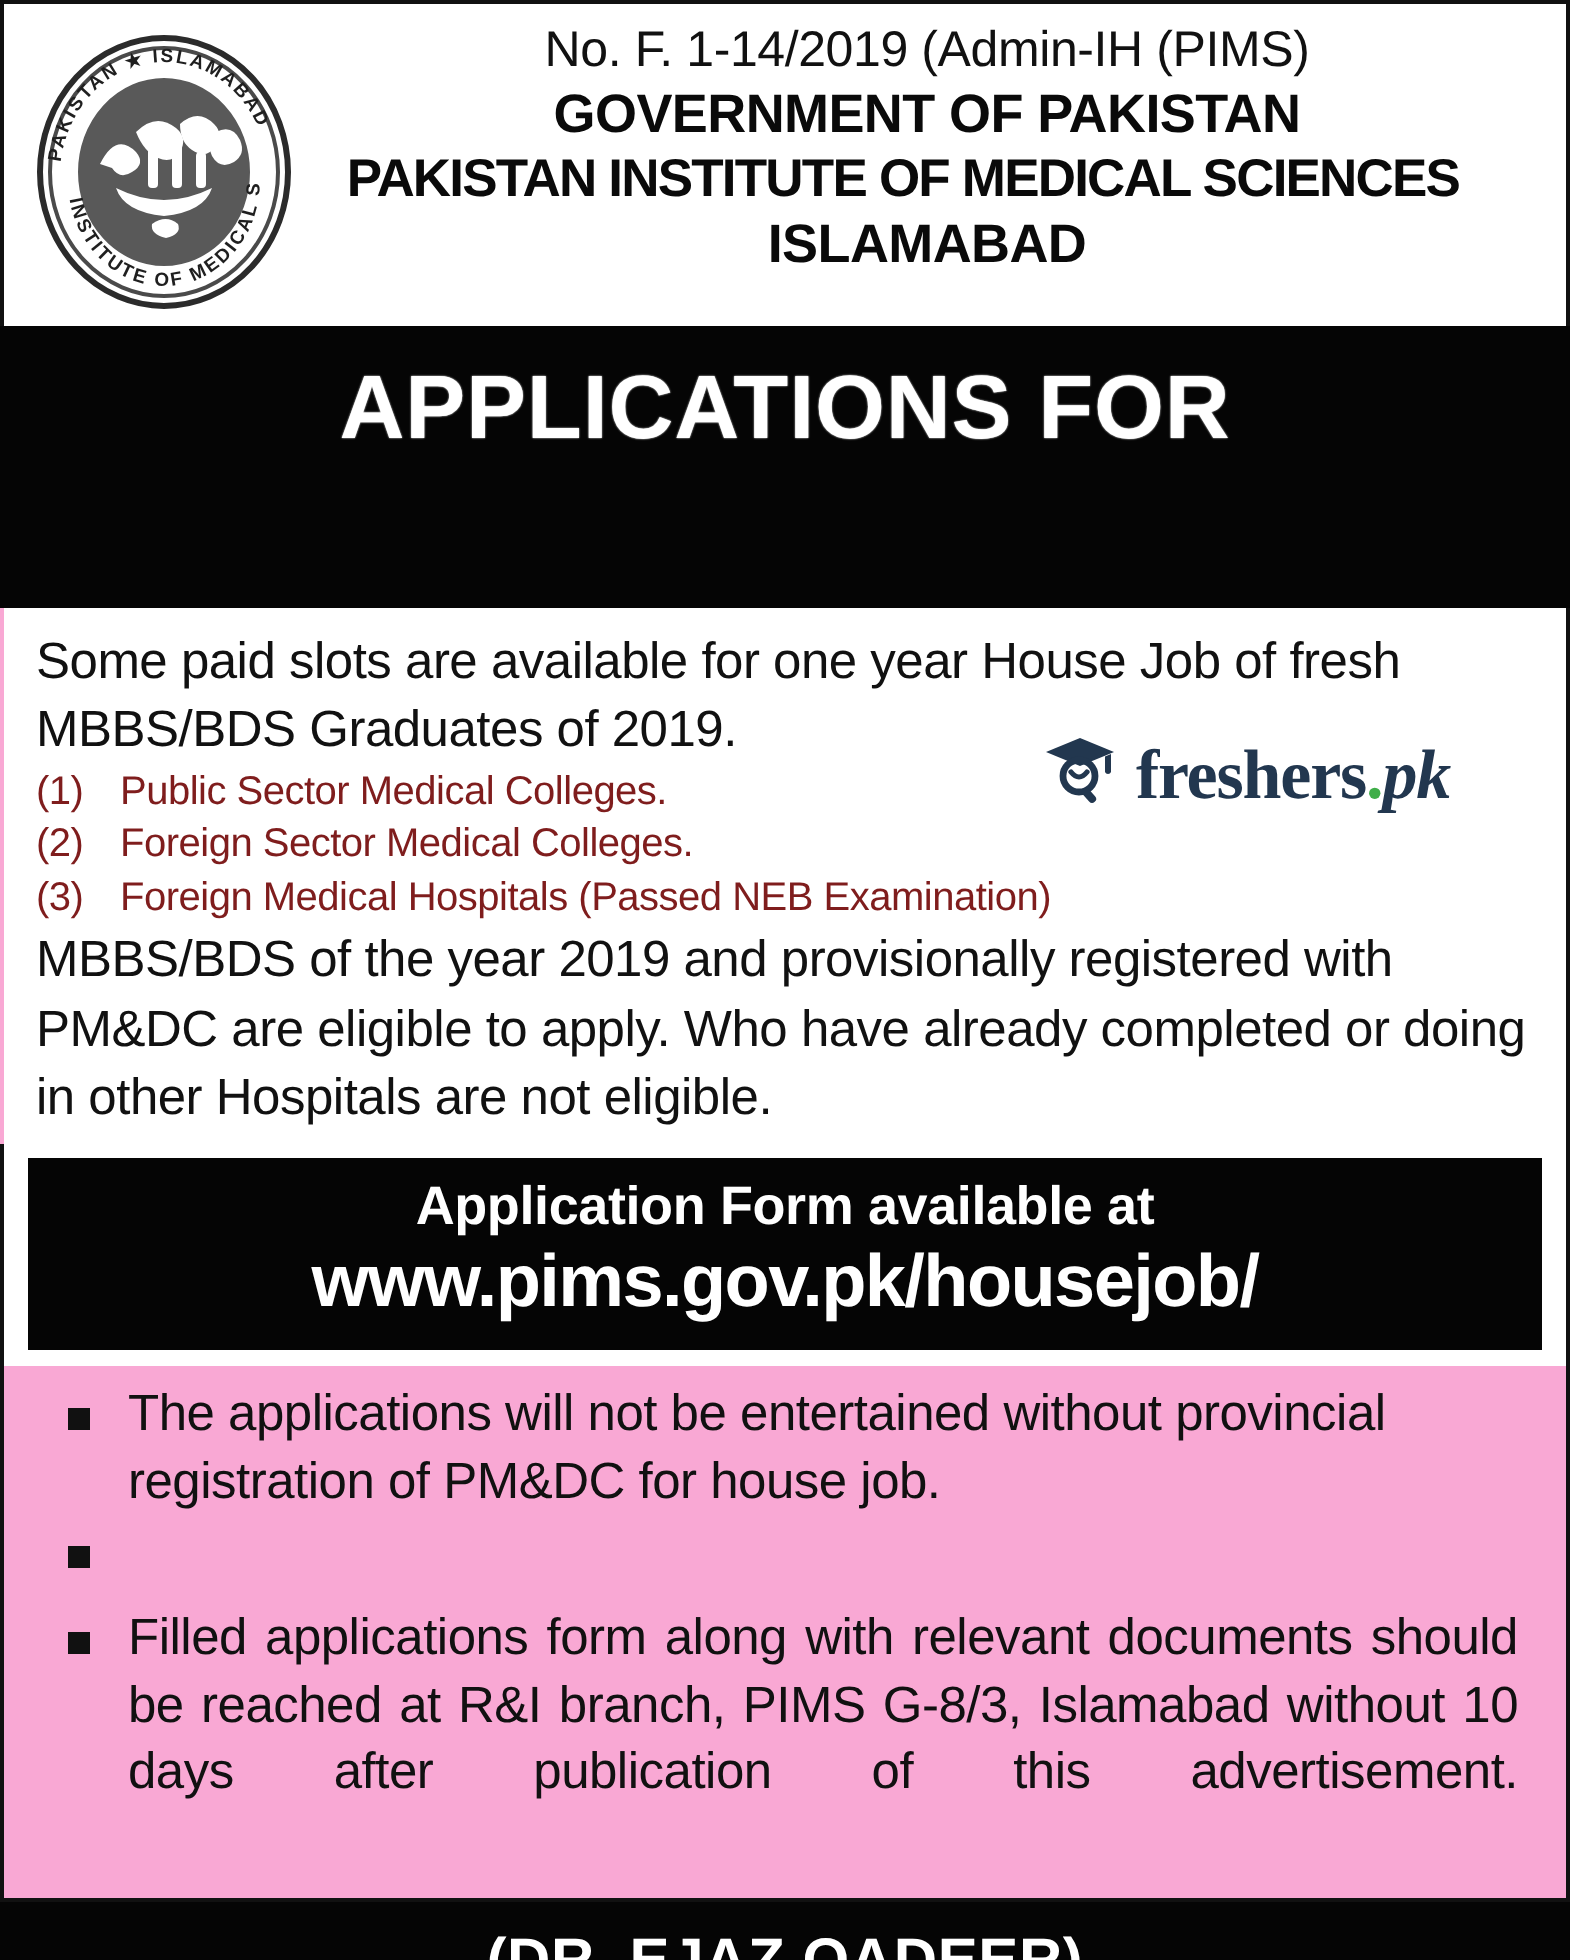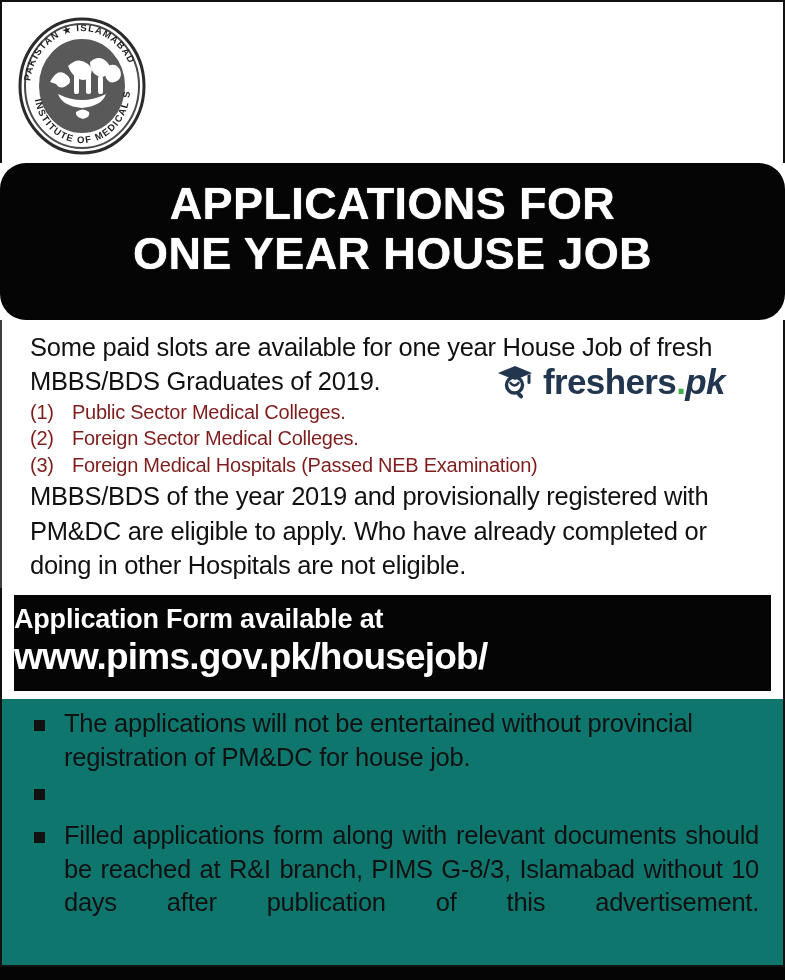--- a/index.html
+++ b/index.html
@@ -74,40 +74,39 @@
     line-height: 1.22;
     letter-spacing: -0.3px;
   }
 
   
   .title-band {
     background: #050505;
     color: #ffffff;
     text-align: center;
     padding: 16px 0 18px 0;
-    height: 157px;
-    box-sizing: border-box;
-    border-radius: 26px;
+    height: 141px;
+    box-sizing: border-box;
   }
   .title-line {
     font-size: 45px;
     font-weight: bold;
     letter-spacing: 0.4px;
     line-height: 1.12;
     font-family: "Liberation Sans", sans-serif;
     text-shadow: 0 0 1px #fff;
   }
 
   
   .body-sec {
-    border-left: 2px solid #404040;
+    border-left: 2px solid #f9a8d4;
     border-right: 2px solid #111;
     box-sizing: border-box;
     background: #fff;
-    padding: 10px 14px 6px 28px;
+    padding: 10px 14px 6px 16px;
     position: relative;
   }
   .para {
     font-size: 25.5px;
     color: #111;
     line-height: 1.345;
     letter-spacing: -0.25px;
   }
   .numlist {
     list-style: none;
@@ -119,23 +118,25 @@
     color: #7f1d1d;
     line-height: 1.345;
     letter-spacing: -0.25px;
     white-space: nowrap;
   }
   .numlist li .num { display: inline-block; width: 42px; }
 
   .freshers-logo {
     position: absolute;
     right: 58px;
-    top: 44px;
+    top: 63px;
     display: flex;
+    align-items: center;
     gap: 9px;
+    font-family: Liberation Serif, serif;
   }
   .fl-text {
     font-size: 35px;
     font-weight: bold;
     color: #22374f;
     letter-spacing: -0.6px;
     line-height: 1;
   }
   .fl-dot { color: #3fae49; }
   .fl-pk { font-style: italic; color: #22374f; font-weight: bold; }
@@ -144,20 +145,21 @@
   .url-wrap {
     border-left: 2px solid #111;
     border-right: 2px solid #111;
     box-sizing: border-box;
     background: #fff;
     padding: 7px 12px 8px 12px;
   }
   .url-box {
     background: #050505;
     color: #fff;
+    text-align: center;
     padding: 9px 0 12px 0;
   }
   .url-small {
     font-size: 27px;
     font-weight: bold;
     letter-spacing: -0.2px;
     line-height: 1.15;
   }
   .url-big {
     font-size: 37px;
@@ -165,21 +167,21 @@
     letter-spacing: -0.8px;
     line-height: 1.18;
   }
 
   
   .bullets-sec {
     border-left: 2px solid #111;
     border-right: 2px solid #111;
     border-bottom: 2px solid #111;
     box-sizing: border-box;
-    background: #0f766e;
+    background: #f9a8d4;
     padding: 8px 24px 10px 16px;
   }
   .blist { list-style: none; margin: 0; padding: 0; }
   .blist li {
     position: relative;
     padding-left: 46px;
     font-size: 25.5px;
     color: #111;
     line-height: 1.33;
     letter-spacing: -0.25px;
@@ -246,25 +248,30 @@
         <path id="arcBot" d="M18 74 a48 53 0 0 0 96 0" fill="none"></path>
         <text font-family="Liberation Sans, sans-serif" font-size="9.5" font-weight="bold" fill="#1f1f1f" letter-spacing="1.1">
           <textPath href="#arcTop" startOffset="4%">PAKISTAN ★ ISLAMABAD</textPath>
         </text>
         <text font-family="Liberation Sans, sans-serif" font-size="9.5" font-weight="bold" fill="#1f1f1f" letter-spacing="1.3">
           <textPath href="#arcBot" startOffset="6%">INSTITUTE OF MEDICAL SCIENCES</textPath>
         </text>
       </svg>
     </div>
 
+    <div class="header-text">
+      <div class="hdr-line1">No. F. 1-14/2019 (Admin-IH (PIMS)</div>
+      <div class="hdr-line2">GOVERNMENT OF PAKISTAN</div>
+      <div class="hdr-line3">PAKISTAN INSTITUTE OF MEDICAL SCIENCES</div>
+      <div class="hdr-line4">ISLAMABAD</div>
+    </div>
   </div>
 
   <div class="title-band">
     <div class="title-line">APPLICATIONS FOR</div>
-    <div class="title-line">ONE YEAR HOUSE JOB</div>
   </div>
 
   <div class="body-sec">
 
     <div class="para">Some paid slots are available for one year House Job of fresh MBBS/BDS Graduates of 2019.</div>
 
     <ul class="numlist">
       <li>
         <span class="num">(1)</span><span>Public Sector Medical Colleges.</span>
       </li>

